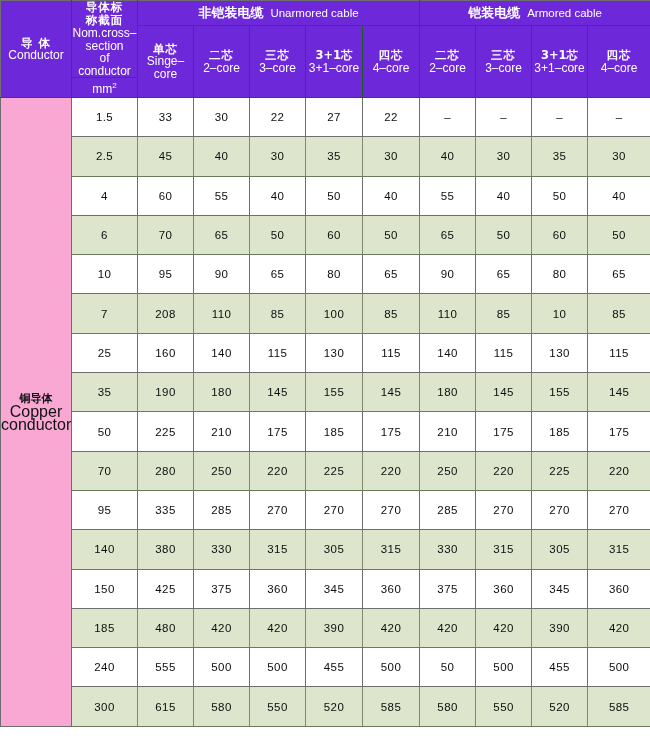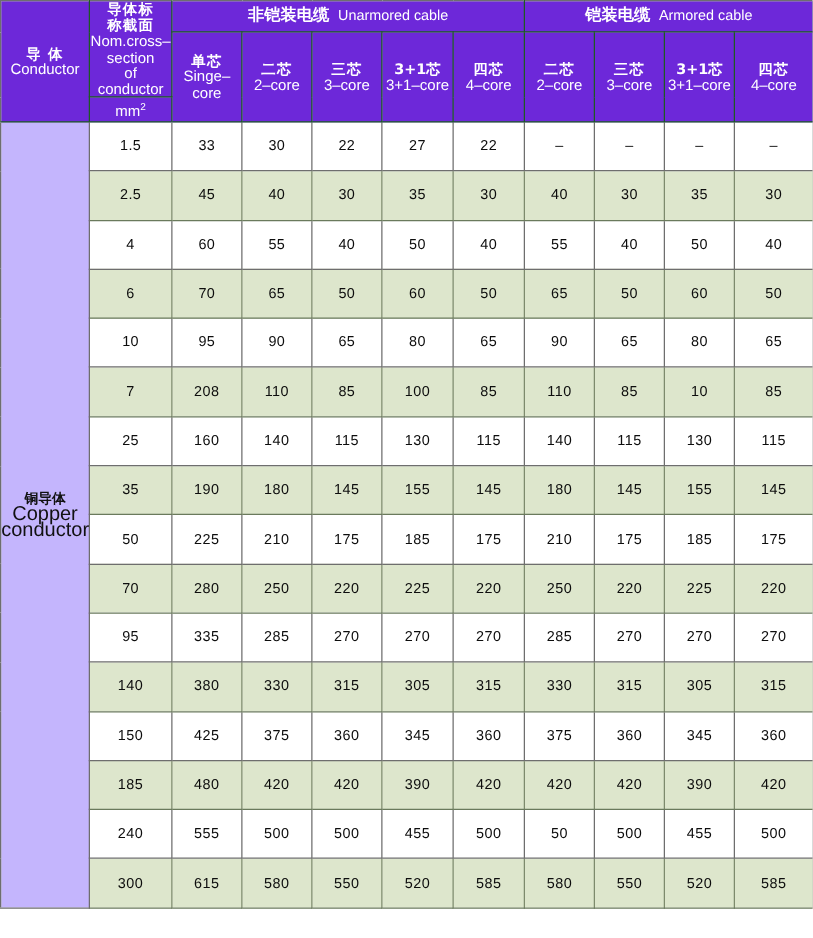--- a/index.html
+++ b/index.html
@@ -115,21 +115,21 @@
     letter-spacing: 1px;
   }
   .hd.mm {
     height: 19px;
     font-size: 12px;
   }
   .hd.mm sup { font-size: 8px; }
 
   
   td.conductor {
-    background: #c4b5fd;
+    background: #f9a8d4;
     font-size: 11px;
     line-height: 13px;
     color: #111;
     border-right: 1px solid #6e6e6e;
   }
   td.conductor .cn {
     font-family: "DejaVu Sans", sans-serif;
     font-weight: bold;
     font-size: 11px;
     display: block;

